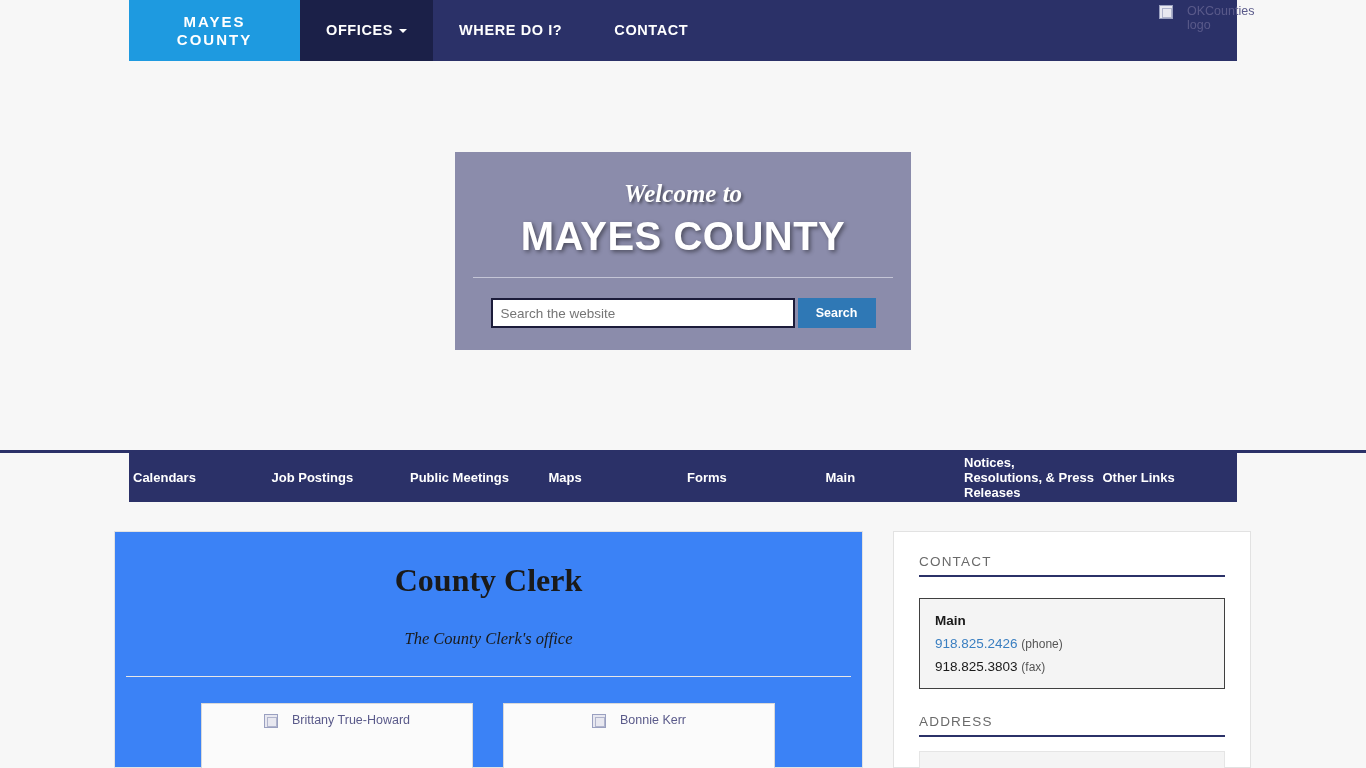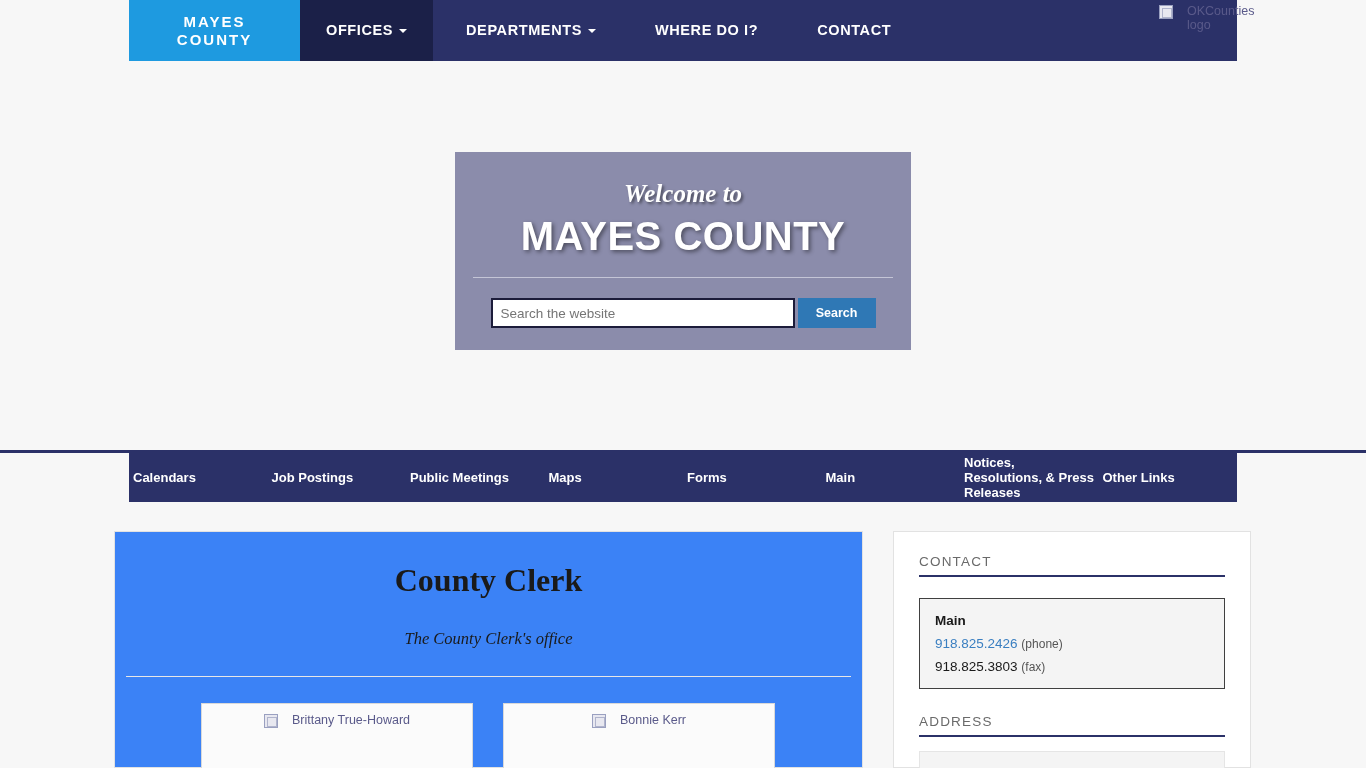--- a/index.html
+++ b/index.html
@@ -31,21 +31,20 @@
     font-weight: bold;
     font-size: 15px;
     letter-spacing: 2px;
     line-height: 18px;
     text-align: center;
   }
   .navitems {
     flex: 1;
     display: flex;
     align-items: center;
-    gap: 7px;
   }
   .navitem {
     color: #ffffff;
     font-size: 14.5px;
     font-weight: bold;
     letter-spacing: 0.6px;
     padding: 0 26px;
     line-height: 61px;
     white-space: nowrap;
     cursor: pointer;
@@ -285,23 +284,20 @@
 <div class="page-bg-left"></div>
 
 <div class="topnav">
   <div class="brand">
     <span>MAYES</span>
     <span>COUNTY</span>
   </div>
   <div class="navitems">
     <div class="navitem active-dark">
       <span>OFFICES</span><span class="caret"></span>
-    </div>
-    <div class="navitem">
-      <span>DEPARTMENTS</span><span class="caret"></span>
     </div>
     <div class="navitem">WHERE DO I?</div>
     <div class="navitem">CONTACT</div>
   </div>
   <div class="logo-slot">
     <span class="broken-img">
       <span class="glyph"></span>
       <span>OKCounties logo</span>
     </span>
   </div>

